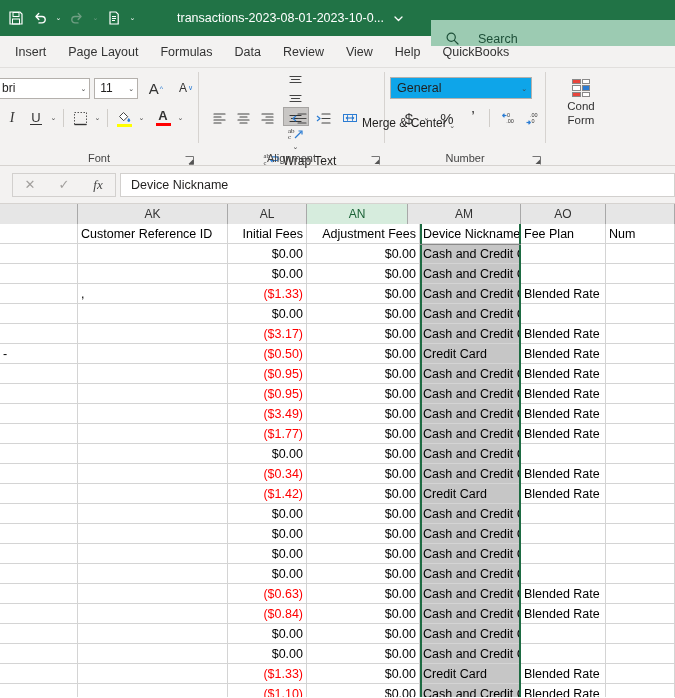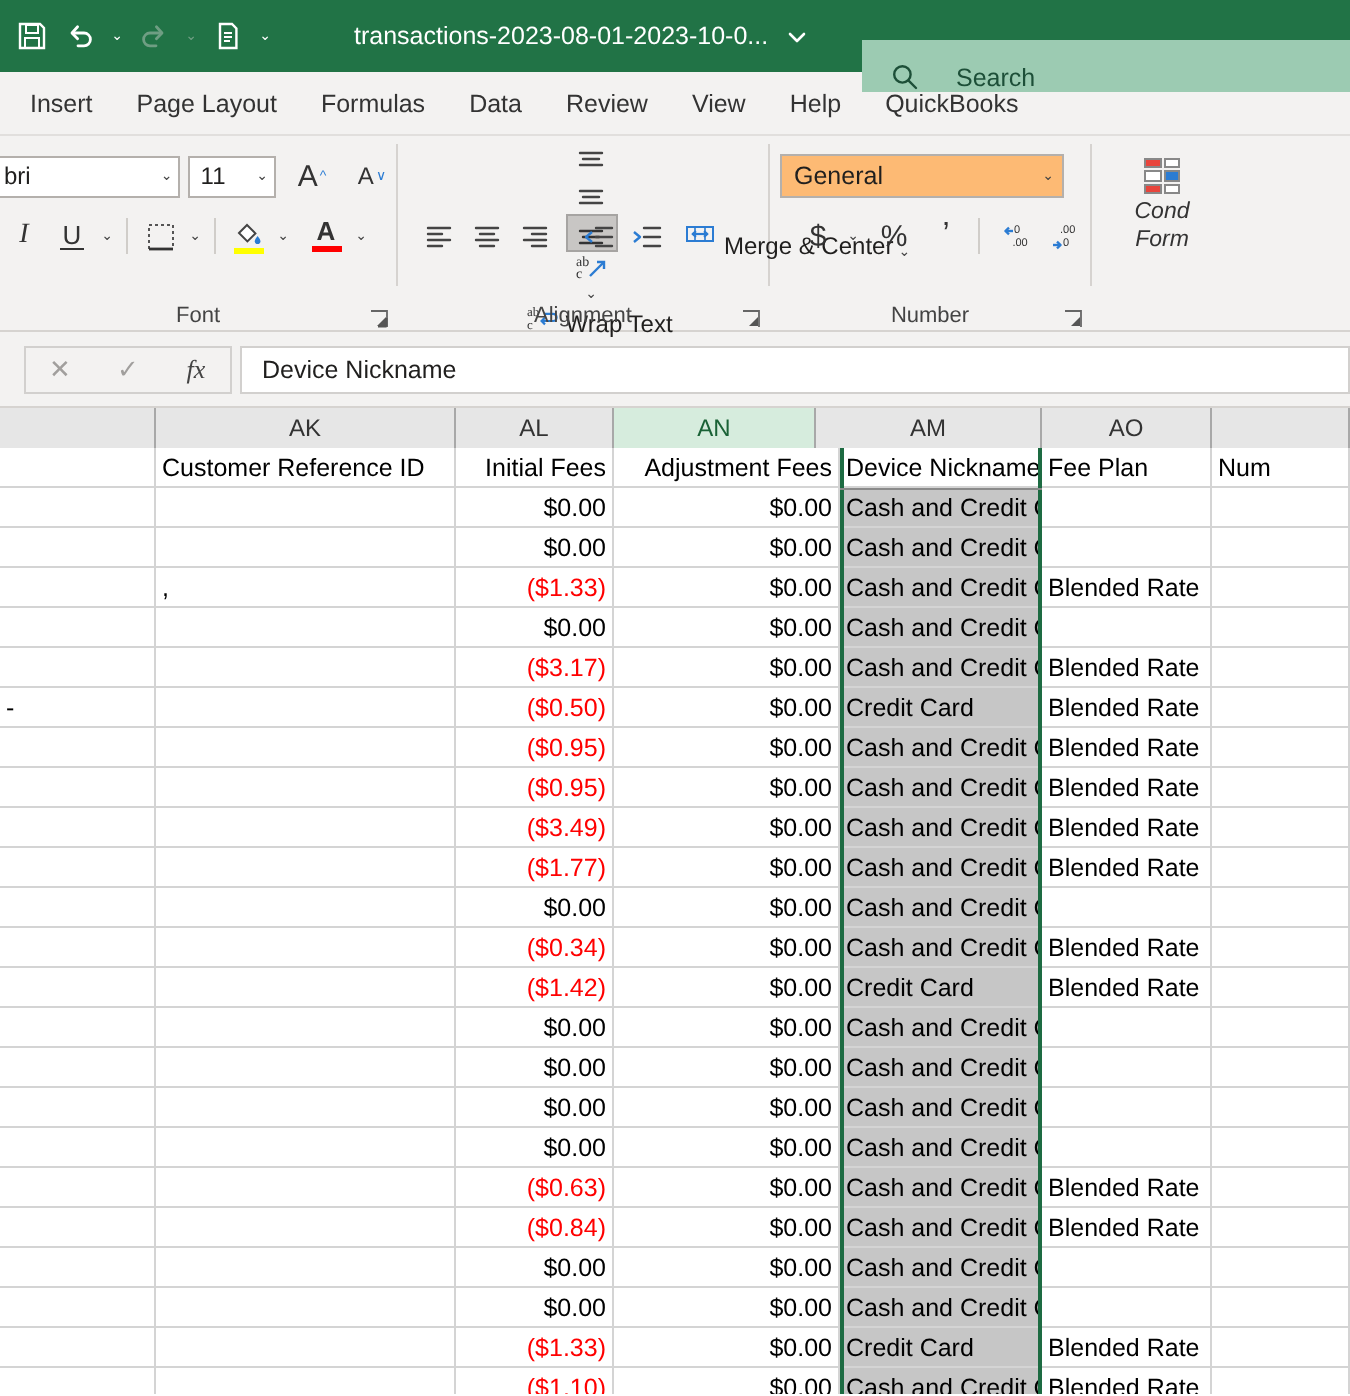--- a/index.html
+++ b/index.html
@@ -126,21 +126,21 @@
   
   #grp-align { width: 185px; padding-top: 5px; }
   .align-icon svg { display: block; }
   .textlabel { font-size: 12px; color: #201f1e; margin-left: 4px; white-space: nowrap; }
   .wraptext-btn { display: flex; align-items: center; height: 24px; padding: 0 3px; }
 
   
   #grp-number { width: 160px; padding-top: 5px; }
   .numfmt-box {
     width: 142px; height: 22px; margin-left: 5px;
-    border: 1px solid #b4b0ac; background: #fdba74;
+    border: 1px solid #b4b0ac; background: #0ea5e9;
     display: flex; align-items: center; justify-content: space-between;
     font-size: 12.5px; color: #201f1e; padding: 0 4px 0 6px;
   }
 
   
   #grp-styles { width: 70px; padding-top: 5px; align-items: center; }
   .cf-icon-grid { width: 18px; height: 18px; display: grid; grid-template-columns: 1fr 1fr; grid-template-rows: repeat(3,1fr); gap: 1px; margin: 4px auto 2px; }
   .cf-cell { border: 0.5px solid #888; }
   .styles-text { font-size: 11.5px; color: #333; text-align: center; line-height: 14px; }
 
@@ -489,21 +489,21 @@
       <svg width="11" height="11" viewBox="0 0 11 11">
           <path d="M1.5 1.5h8v8" fill="none" stroke="#666" stroke-width="0.9"></path>
           <path d="M9 9 4.5 9 9 4.5z" fill="#555"></path>
         </svg>
     </div>
   </div>
 
   <div class="rgroup-sep"></div>
 
   <div class="rgroup" id="grp-styles">
-    <div style="padding-top:2px;font-style:italic;">
+    <div style="padding-top:2px;">
       <div class="cf-icon-grid">
         <div class="cf-cell" style="background:#e8453c;"></div>
         <div class="cf-cell" style="background:#fff;"></div>
         <div class="cf-cell" style="background:#fff;"></div>
         <div class="cf-cell" style="background:#2b7cd3;"></div>
         <div class="cf-cell" style="background:#e8453c;"></div>
         <div class="cf-cell" style="background:#fff;"></div>
       </div>
       <div class="styles-text">Cond</div>
       <div class="styles-text">Form</div>

